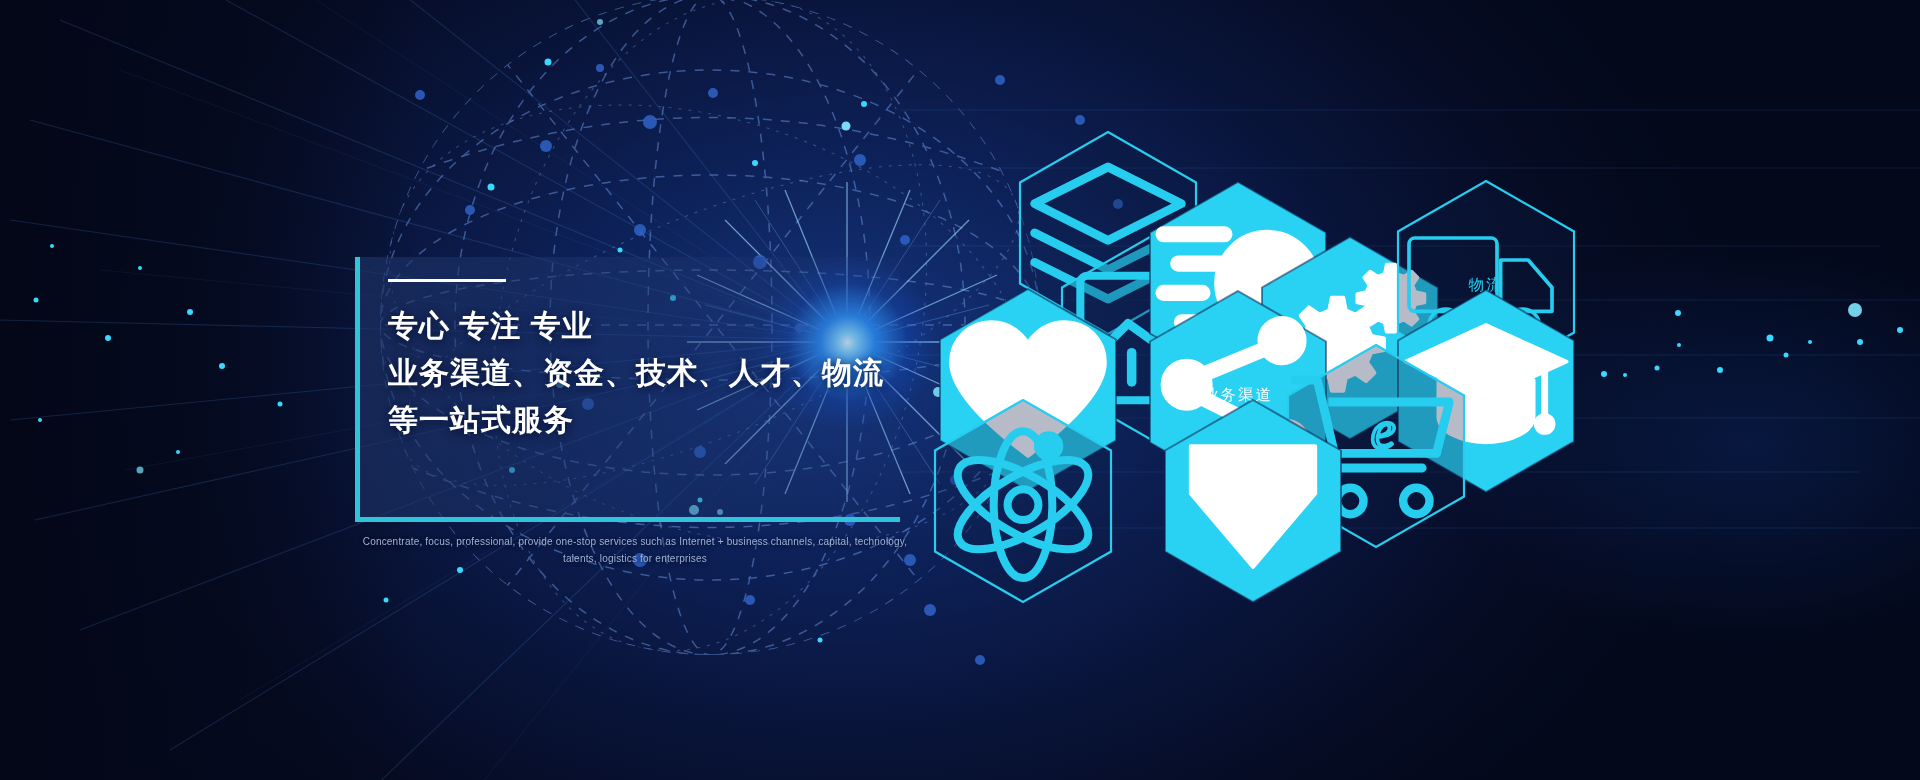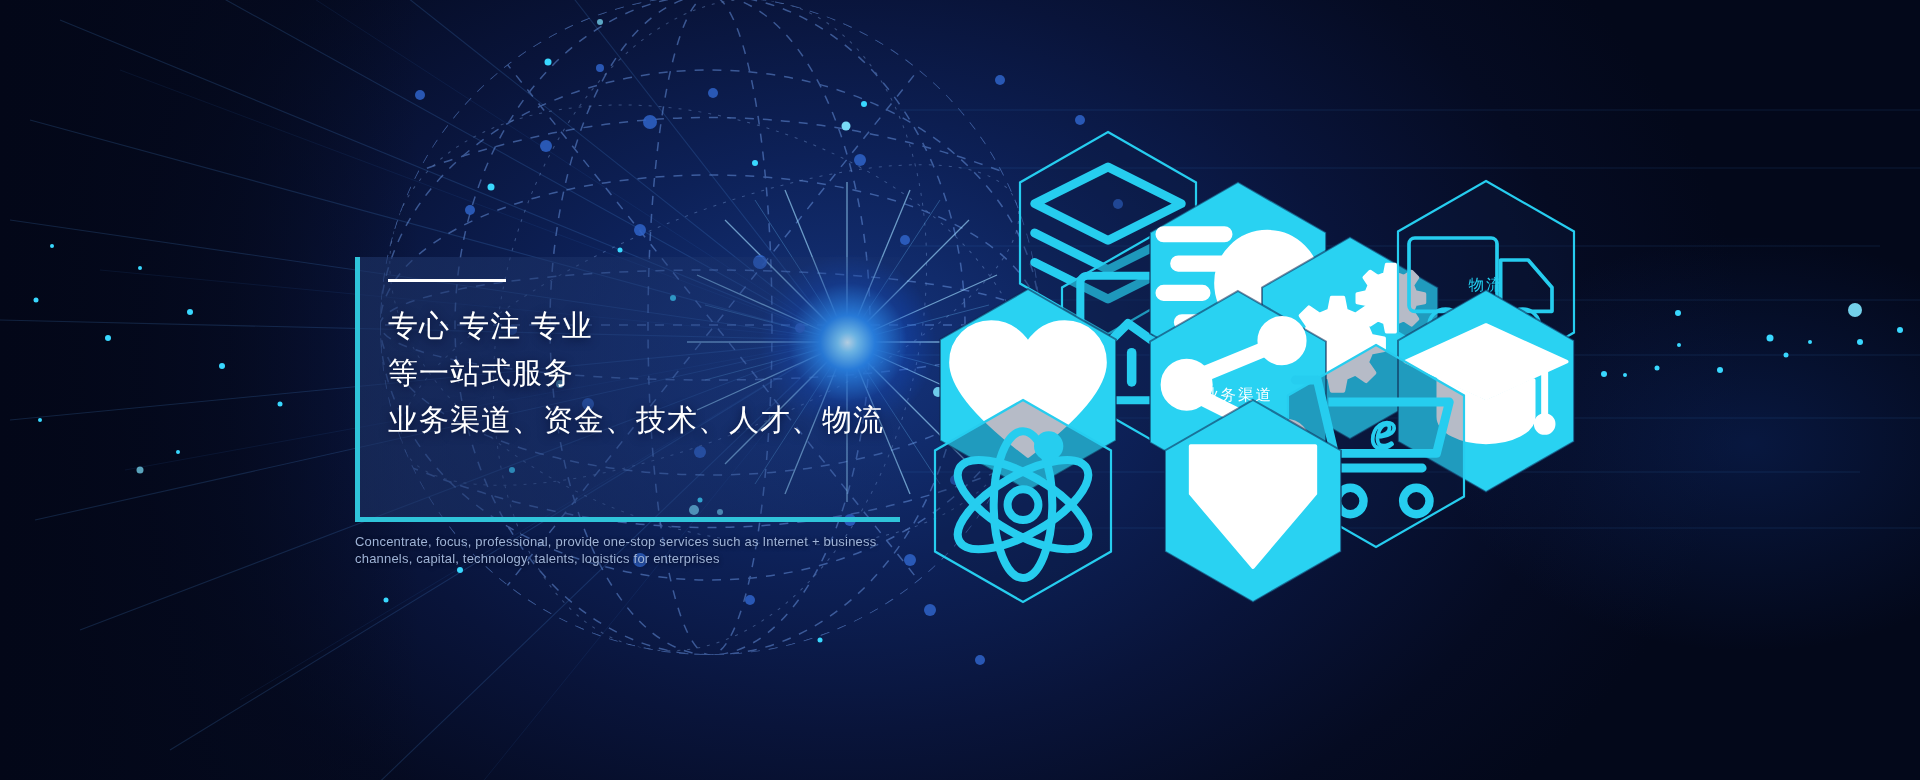--- a/index.html
+++ b/index.html
@@ -52,27 +52,27 @@
   
   .panel{
     position:absolute; left:355px; top:257px; width:545px; height:265px;
     background:linear-gradient(100deg, rgba(30,52,104,.62) 0%, rgba(30,54,110,.40) 55%, rgba(30,56,116,.12) 100%);
     border-left:5px solid #2fc4da;
     border-bottom:5px solid #2fc4da;
   }
   .panel-inner{ position:absolute; left:28px; top:22px; }
   .rule{ width:118px; height:3px; background:#ffffff; margin-bottom:20px; }
   .headline{
-    color:#ffffff; font-weight:normal; font-size:30px; line-height:47px;
+    color:#ffffff; font-weight:bold; font-size:30px; line-height:47px;
     letter-spacing:1px; white-space:nowrap;
     text-shadow:0 2px 10px rgba(0,10,40,.85);
   }
   .subtitle{
     position:absolute; left:355px; top:533px; width:560px;
-    color:#9fb3d6; font-size:13px; line-height:17px;
+    text-align:center; color:#9fb3d6; font-size:10px; line-height:17px;
     letter-spacing:.2px; text-shadow:0 1px 4px rgba(0,8,30,.9);
   }
 
   
   .hexwrap{ position:absolute; left:0; top:0; width:1920px; height:724px;padding-left:44px; }
   .hex{ position:absolute; width:176px; height:202px; }
   .hex svg{ position:absolute; inset:0; width:100%; height:100%; overflow:visible; }
   .hex .content{
     position:absolute; inset:0;
     display:flex; flex-direction:column; align-items:center; justify-content:center;
@@ -272,22 +272,22 @@
         <circle cx="938" cy="392" r="5" opacity=".85"></circle>
         <circle cx="600" cy="22" r="3" opacity=".7"></circle>
       </g>
     </svg>
   </div>
 
   <div class="panel">
     <div class="panel-inner">
       <div class="rule"></div>
       <div class="headline l1">专心  专注  专业</div>
+      <div class="headline">业务渠道、资金、技术、人才、物流</div>
       <div class="headline">等一站式服务</div>
-      <div class="headline">业务渠道、资金、技术、人才、物流</div>
     </div>
   </div>
   <div class="subtitle">Concentrate, focus, professional, provide one-stop services such as Internet + business channels, capital, technology, talents, logistics for enterprises</div>
 
   <div class="hexwrap">
       <div class="hex outline" style="left: 1020px; top: 132px;">
         <svg viewBox="0 0 176 202" preserveAspectRatio="none">
        <path d="M 88 0 L 176 50.5 L 176 151.5 L 88 202 L 0 151.5 L 0 50.5 Z" fill="rgba(12,30,68,0.30)" stroke="#26cdef" stroke-width="2.2"></path>
      </svg>
         <div class="content">

